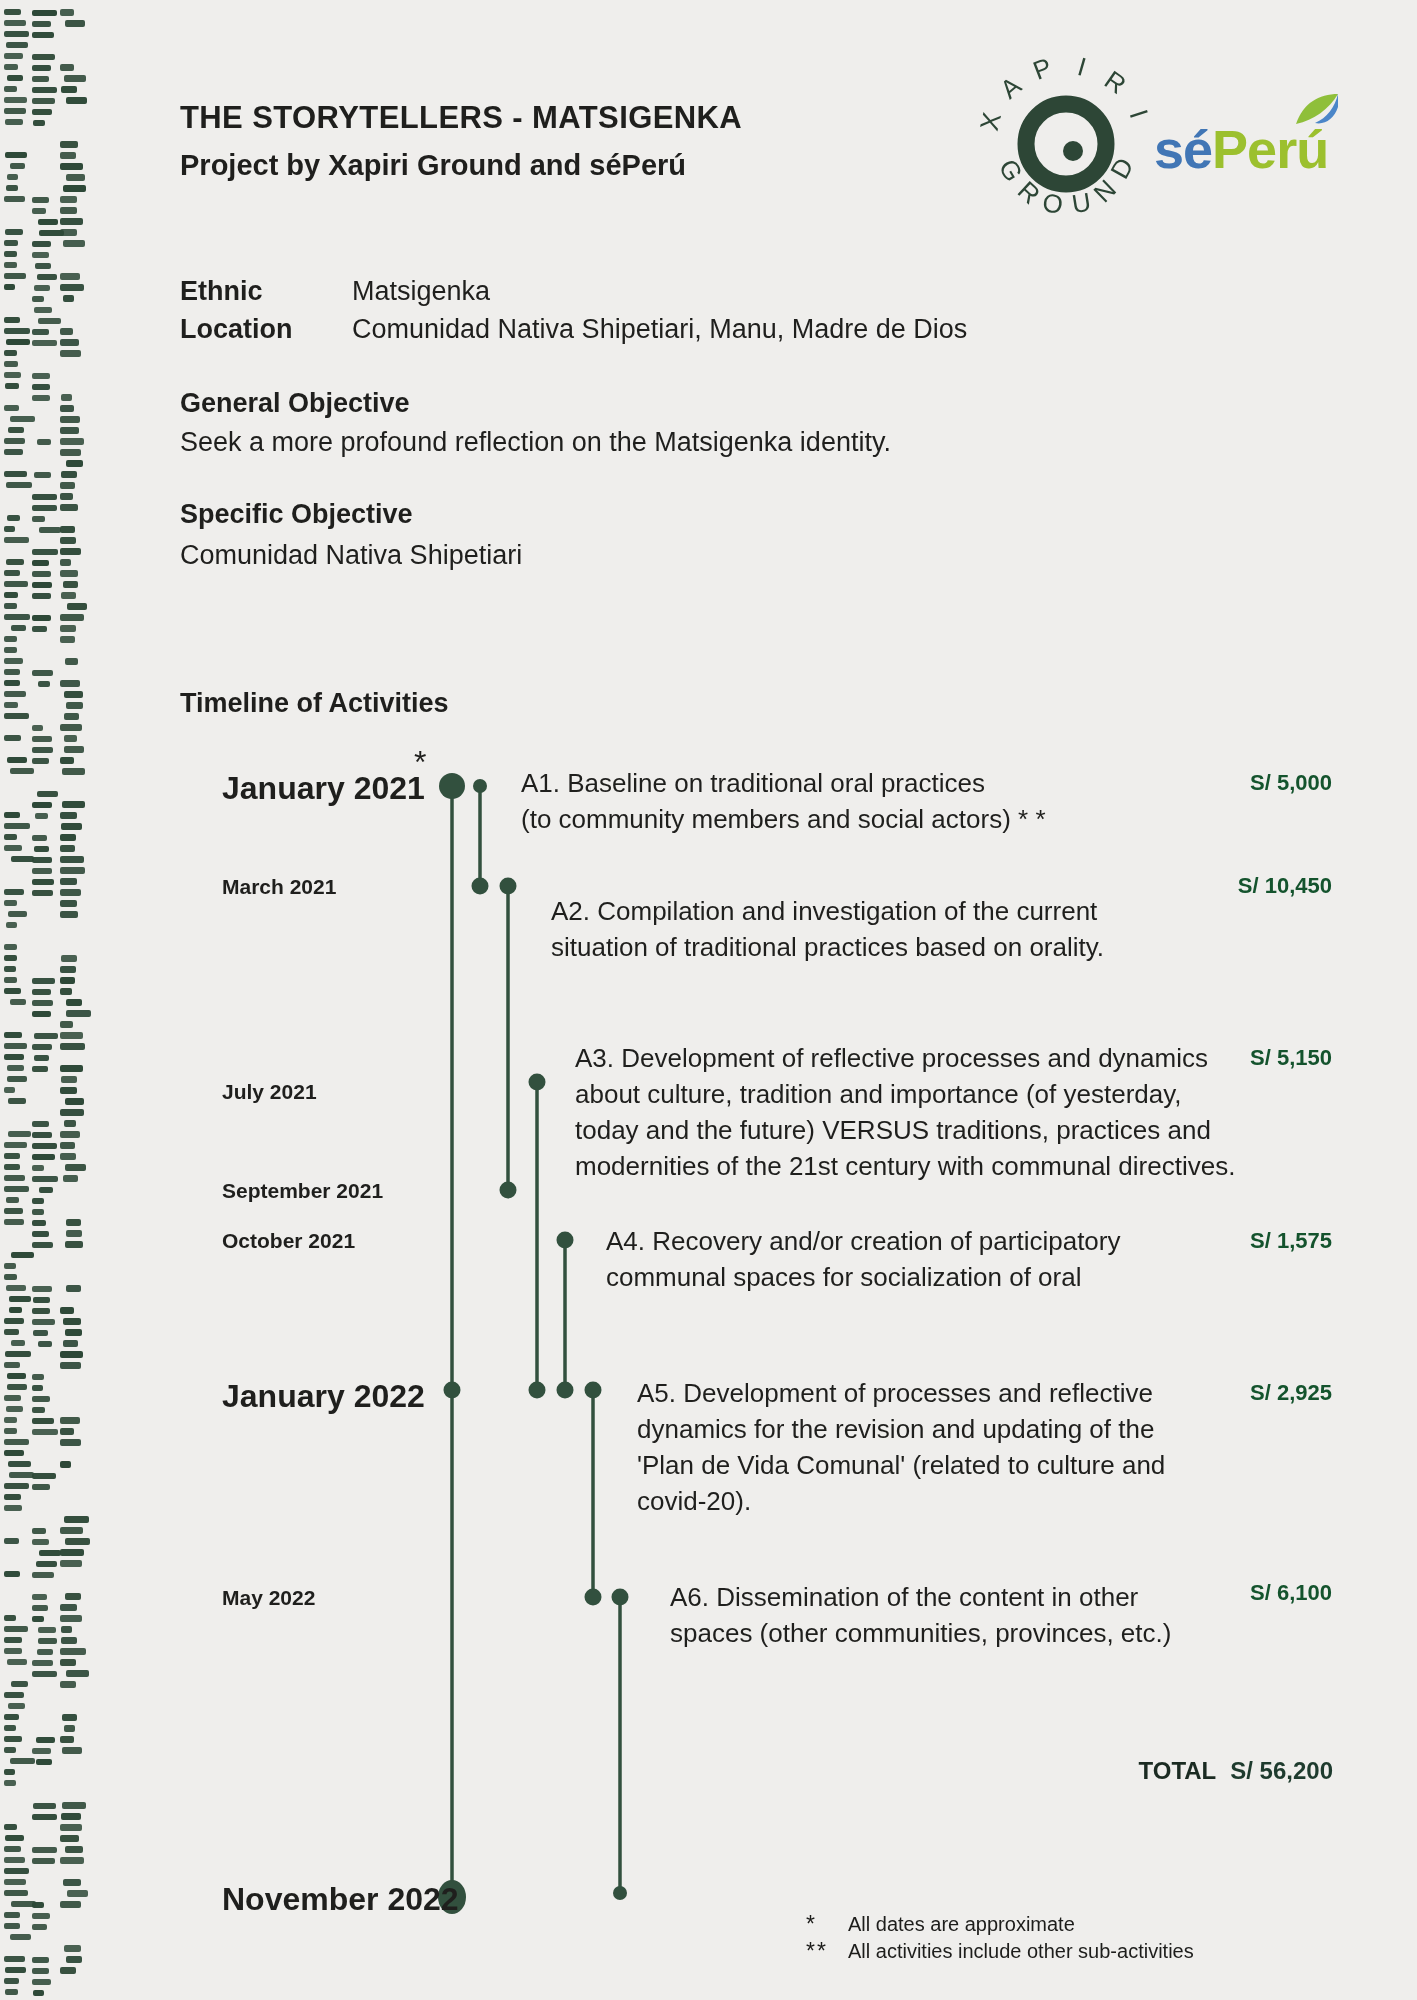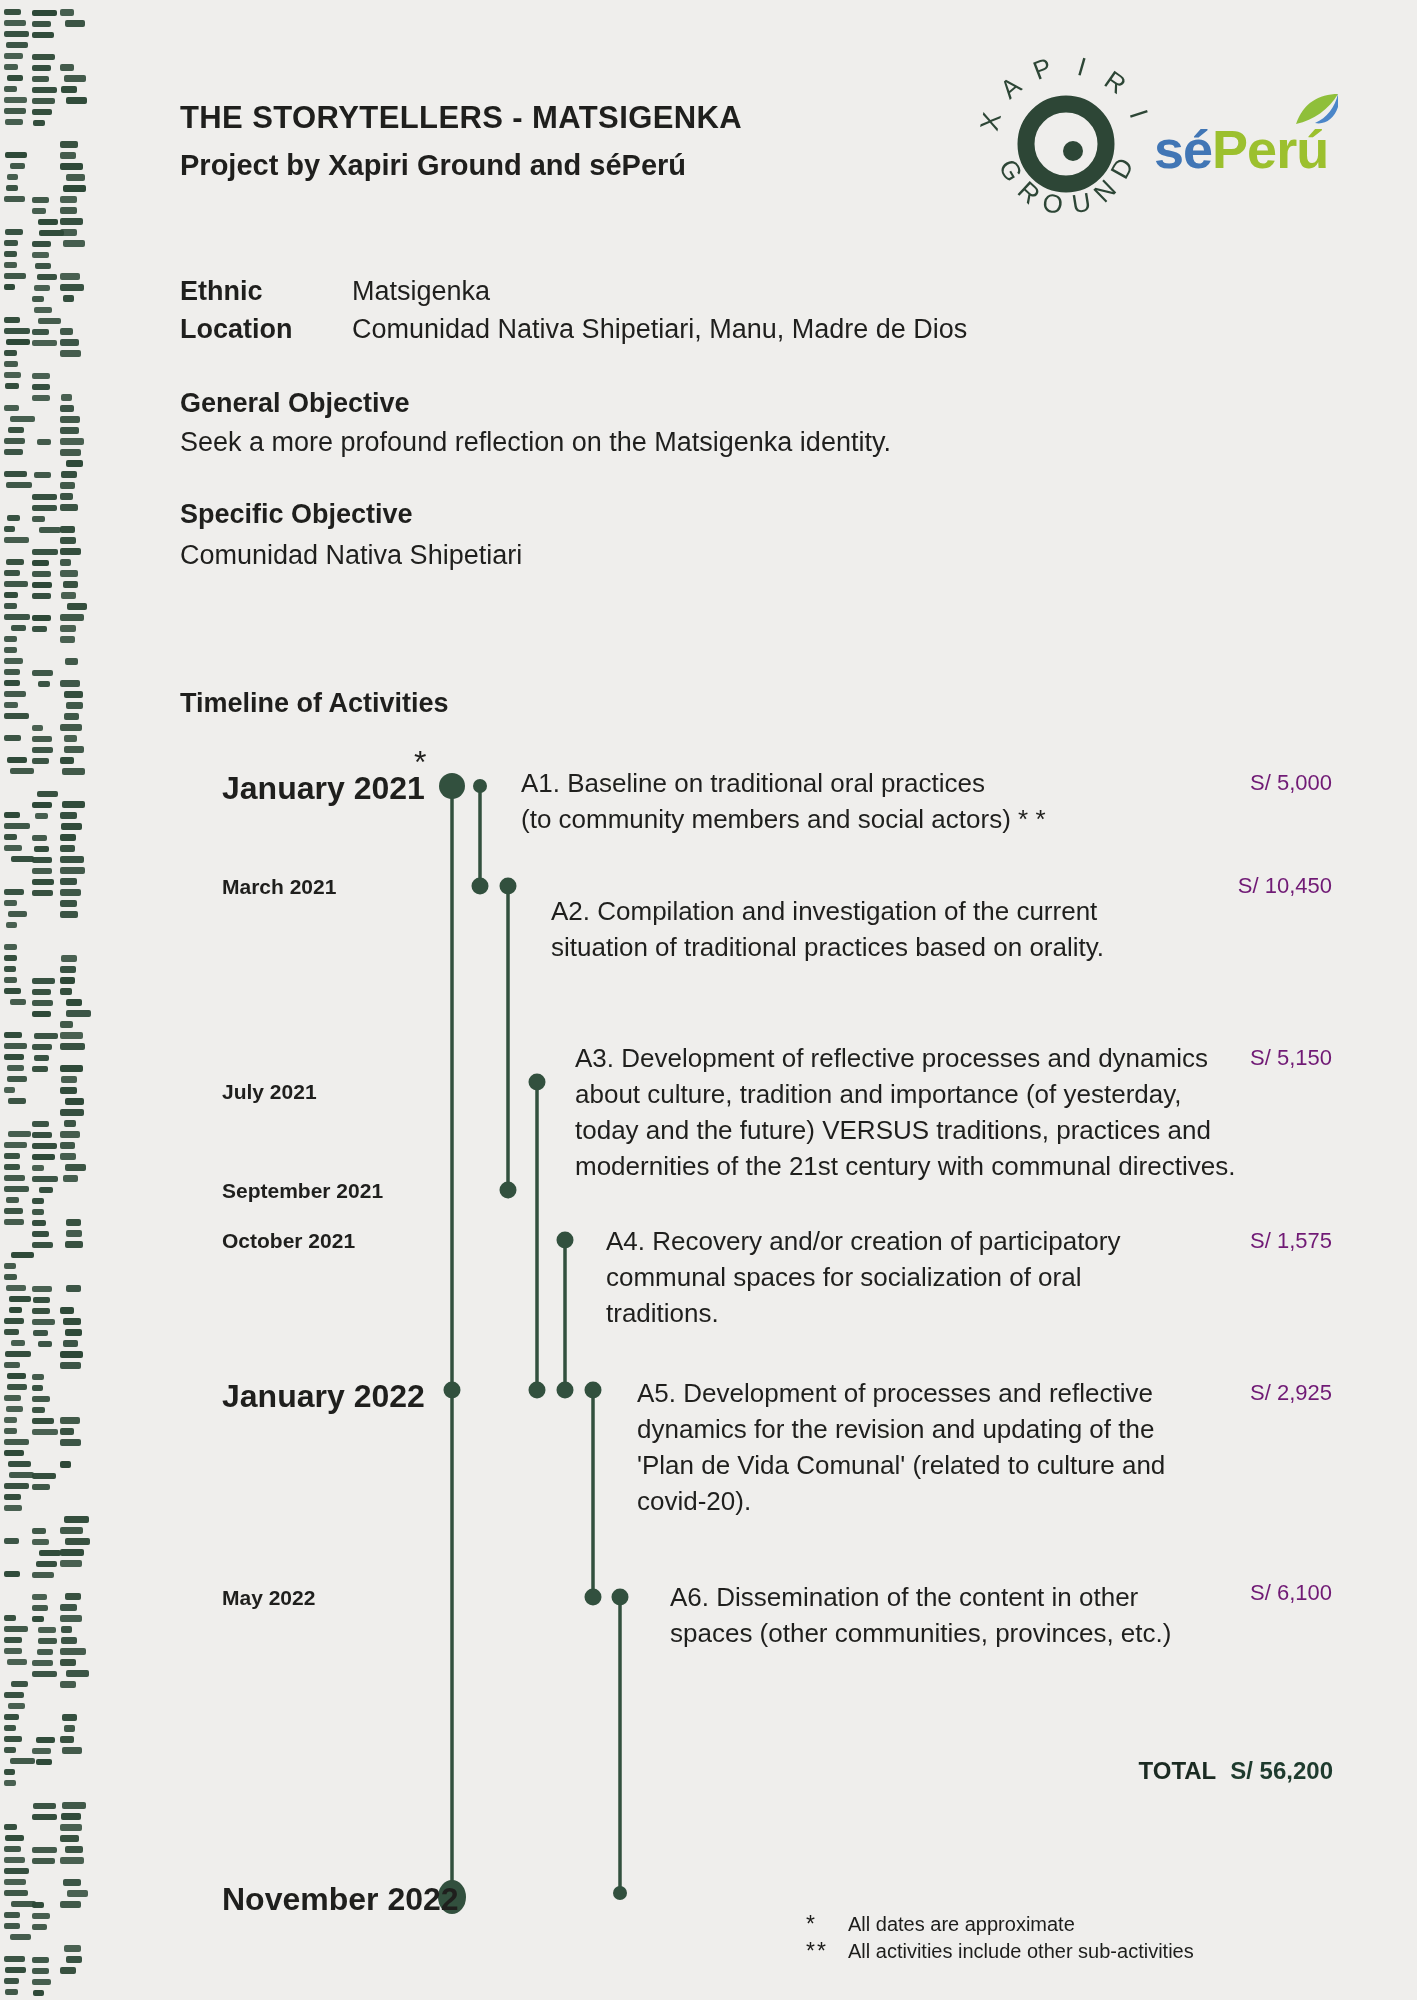--- a/index.html
+++ b/index.html
@@ -12,21 +12,21 @@
   .title1{font-size:31px;font-weight:700;letter-spacing:.4px;}
   .title2{font-size:29px;font-weight:700;}
   .meta-label{font-size:27px;font-weight:700;}
   .meta-value{font-size:27px;}
   .obj-head{font-size:27px;font-weight:700;}
   .obj-body{font-size:27px;line-height:36px;}
   .tl-head{font-size:27px;font-weight:700;}
   .date-major{font-size:32px;font-weight:700;}
   .date-minor{font-size:21px;font-weight:700;}
   .activity{font-size:26px;line-height:36px;}
-  .price{font-size:22px;font-weight:400;color:#701a75;width:240px;text-align:right;}
+  .price{font-size:22px;font-weight:700;color:#14532d;width:240px;text-align:right;}
   .total{font-size:24px;font-weight:700;width:420px;text-align:right;color:#1b2b22;}
   .total .amount{color:#1e3b2e;margin-left:14px;}
   .footnote{font-size:20px;color:#1d1d1b;}
   .fn-mark{display:inline-block;width:42px;font-size:23px;letter-spacing:2px;position:relative;top:1px;}
   .tl-asterisk{font-size:32px;font-weight:400;}
   #pattern{left:0;top:0;width:94px;height:2000px;overflow:hidden;}
   .dash{position:absolute;height:6.5px;background:#2d4837;border-radius:2px;}
   .seperu{font-size:54px;font-weight:700;letter-spacing:-1px;}
 </style>
 </head>
@@ -520,21 +520,20 @@
   </div>
   <div class="abs activity" style="left:575px;top:1040px">
     <div>A3. Development of reflective processes and dynamics</div>
     <div>about culture, tradition and importance (of yesterday,</div>
     <div>today and the future) VERSUS traditions, practices and</div>
     <div>modernities of the 21st century with communal directives.</div>
   </div>
   <div class="abs activity" style="left:606px;top:1223px">
     <div>A4. Recovery and/or creation of participatory</div>
     <div>communal spaces for socialization of oral</div>
-    <div>traditions.</div>
   </div>
   <div class="abs activity" style="left:637px;top:1375px">
     <div>A5. Development of processes and reflective</div>
     <div>dynamics for the revision and updating of the</div>
     <div>'Plan de Vida Comunal' (related to culture and</div>
     <div>covid-20).</div>
   </div>
   <div class="abs activity" style="left:670px;top:1579px">
     <div>A6. Dissemination of the content in other</div>
     <div>spaces (other communities, provinces, etc.)</div>

